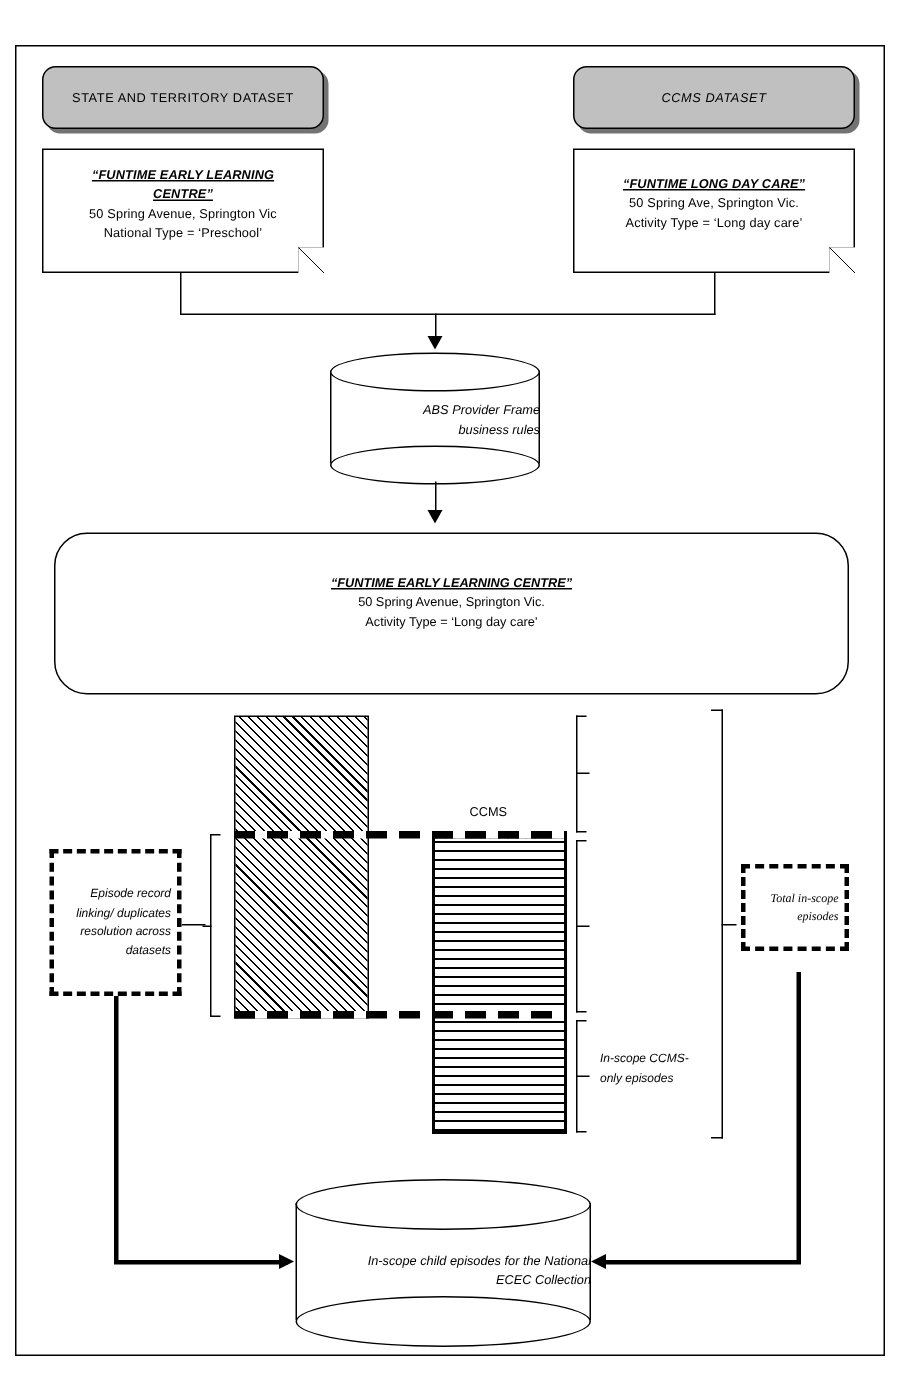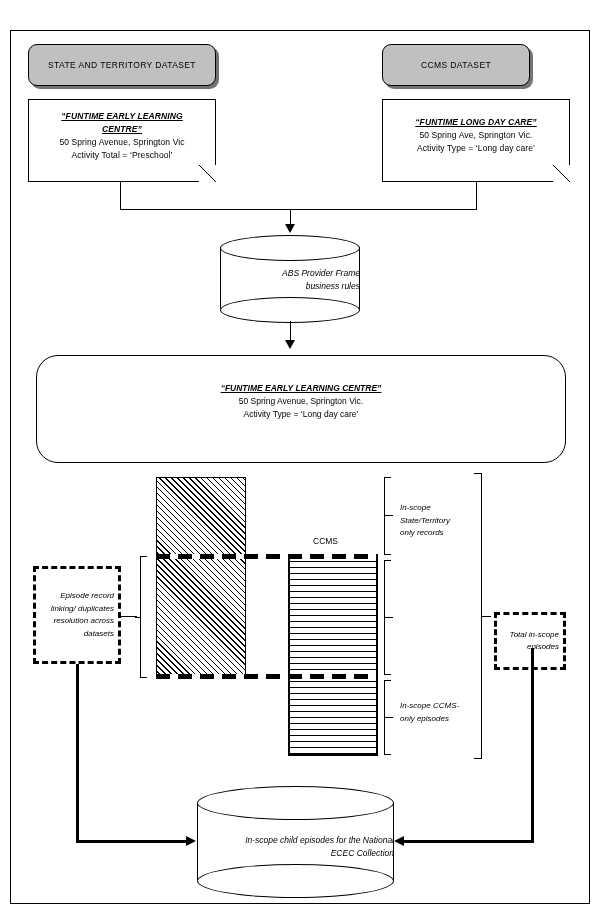--- a/index.html
+++ b/index.html
@@ -82,28 +82,28 @@
 <body>
 
 <div id="stage">
 
   <div class="frame"></div>
 
   <div class="abs hdr" style="left:28px;top:44px;width:188px;height:42px;">
     <span>STATE AND TERRITORY DATASET</span>
   </div>
 
-  <div class="abs hdr" style="left:382px;top:44px;width:148px;height:42px;">
+  <div class="abs hdr" style="left:382px;top:44px;width:188px;height:42px;font-style:italic;">
     <span>CCMS DATASET</span>
   </div>
 
   <div class="abs note" style="left:28px;top:99px;width:188px;height:83px;">
     <div class="ttl" style="width:140px;">“FUNTIME EARLY LEARNING CENTRE”</div>
     <div class="ln">50 Spring Avenue, Springton Vic</div>
-    <div class="ln">Activity Total = ‘Preschool’</div>
+    <div class="ln">National Type = ‘Preschool’</div>
     <div class="dogear"></div>
   </div>
 
   <div class="abs note" style="left:382px;top:99px;width:188px;height:83px;padding-top:16px;">
     <div class="ttl">“FUNTIME LONG DAY CARE”</div>
     <div class="ln">50 Spring Ave, Springton Vic.</div>
     <div class="ln">Activity Type = ‘Long day care’</div>
     <div class="dogear"></div>
   </div>
 
@@ -150,21 +150,20 @@
   <div class="abs dbox" style="left:33px;top:566px;width:88px;height:98px;">
     <span>Episode record linking/ duplicates resolution across datasets</span>
   </div>
 
   <div class="brk" style="left:384px;top:477px;width:12px;height:78px;">
     <div class="v" style="left:0px;top:0;height:78px;"></div>
     <div class="t" style="left:0px;top:0;width:7px;"></div>
     <div class="t" style="left:0px;top:77px;width:7px;"></div>
     <div class="t" style="left:0px;top:38px;width:9px;"></div>
   </div>
-  <div class="lbl" style="left:400px;top:502px;width:62px;">In-scope State/Territory only records</div>
 
   <div class="brk" style="left:384px;top:560px;width:12px;height:115px;">
     <div class="v" style="left:0px;top:0;height:115px;"></div>
     <div class="t" style="left:0px;top:0;width:7px;"></div>
     <div class="t" style="left:0px;top:114px;width:7px;"></div>
     <div class="t" style="left:0px;top:57px;width:9px;"></div>
   </div>
 
   <div class="brk" style="left:384px;top:680px;width:12px;height:75px;">
     <div class="v" style="left:0px;top:0;height:75px;"></div>
@@ -174,21 +173,21 @@
   </div>
   <div class="lbl" style="left:400px;top:700px;width:62px;">In-scope CCMS-only episodes</div>
 
   <div class="brk" style="left:469px;top:473px;width:14px;height:286px;">
     <div class="v" style="left:12px;top:0;height:286px;"></div>
     <div class="t" style="left:5px;top:0;width:8px;"></div>
     <div class="t" style="left:5px;top:285px;width:8px;"></div>
     <div class="t" style="left:12px;top:143px;width:10px;"></div>
   </div>
 
-  <div class="abs dbox" style="left:494px;top:612px;width:72px;height:58px;">
+  <div class="abs dbox" style="left:494px;top:576px;width:72px;height:58px;font-family:Liberation Serif, serif;">
     <span>Total in-scope episodes</span>
   </div>
 
   <div class="abs tvl" style="left:76px;top:664px;height:178px;"></div>
   <div class="abs thl" style="left:76px;top:840px;width:116px;"></div>
   <div class="abs arrow-right" style="left:186px;top:836px;"></div>
 
   <div class="abs tvl" style="left:531px;top:648px;height:194px;"></div>
   <div class="abs thl" style="left:404px;top:840px;width:130px;"></div>
   <div class="abs arrow-left" style="left:394px;top:836px;"></div>

